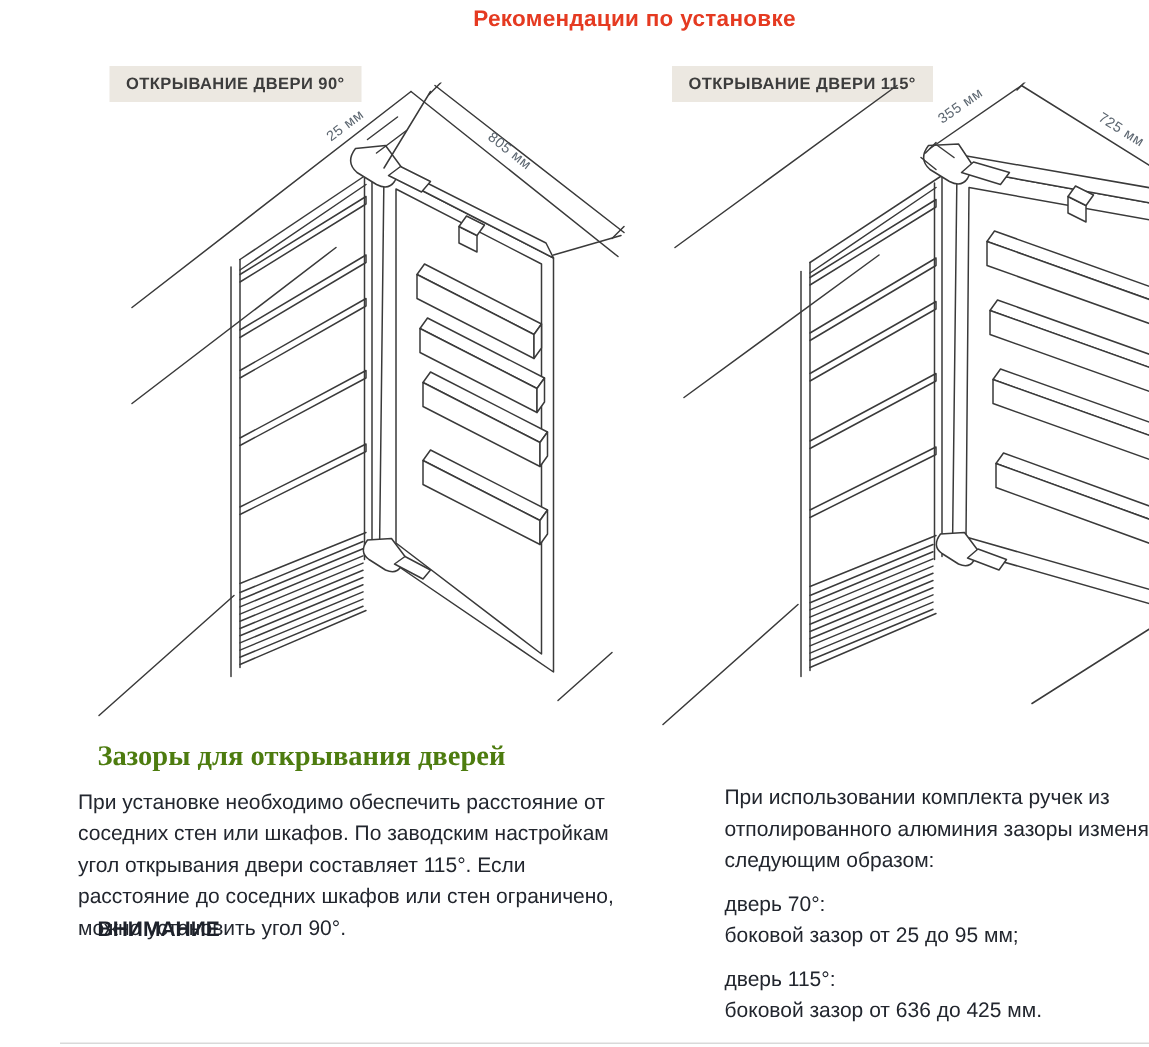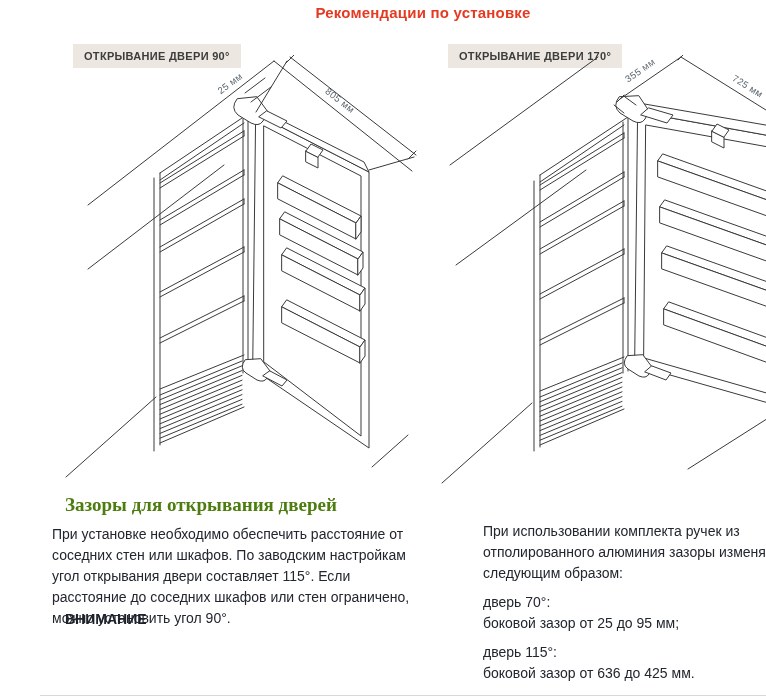--- a/index.html
+++ b/index.html
@@ -39,21 +39,21 @@
   .divider { position:absolute; left:0; right:0; bottom:2px; height:1px; background:#d9d9d9; }
 </style>
 </head>
 <body>
 
 <div class="page">
 
   <div class="title">Рекомендации по установке</div>
 
   <div class="chip chip-left">ОТКРЫВАНИЕ ДВЕРИ 90°</div>
-  <div class="chip chip-right">ОТКРЫВАНИЕ ДВЕРИ 170°</div>
+  <div class="chip chip-right">ОТКРЫВАНИЕ ДВЕРИ 115°</div>
 
   <svg class="diagram left" width="372" height="440" viewBox="0 0 372 440">
     <g>
       <path d="M28 150 L214 6"></path>
       <path d="M28 214 L164 110"></path>
       <path d="M6 422 L96 342"></path>
       <path d="M312 412 L348 380"></path>
       <path d="M214 6 L352 116"></path>
     </g>
     <g>

